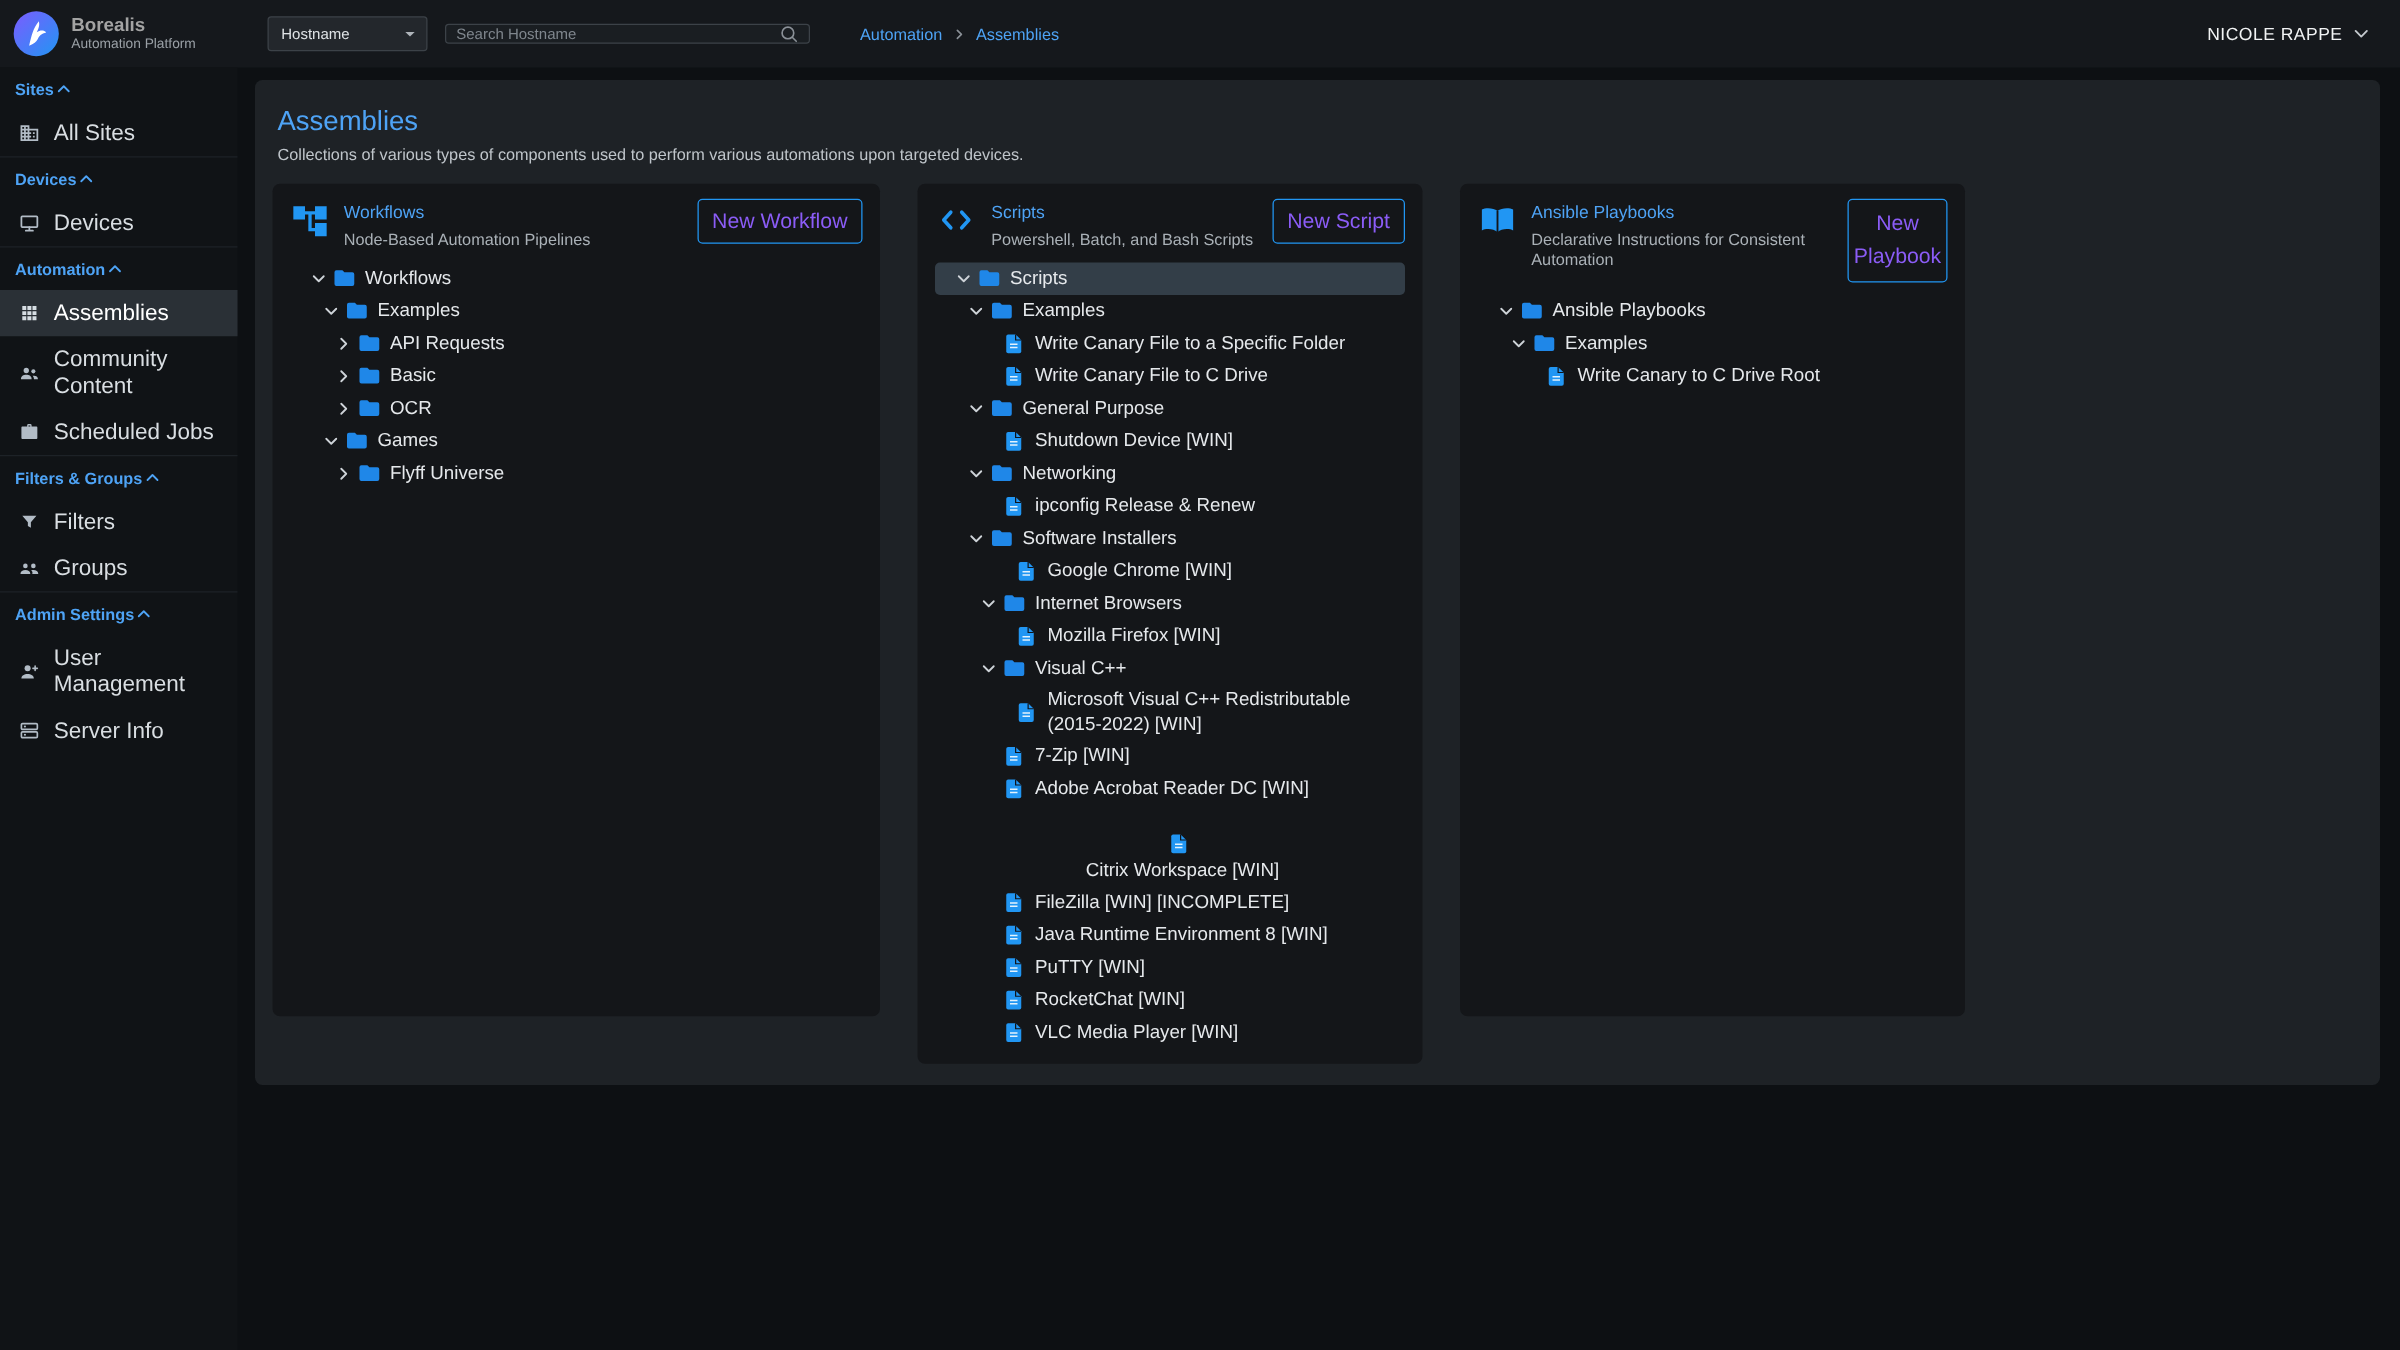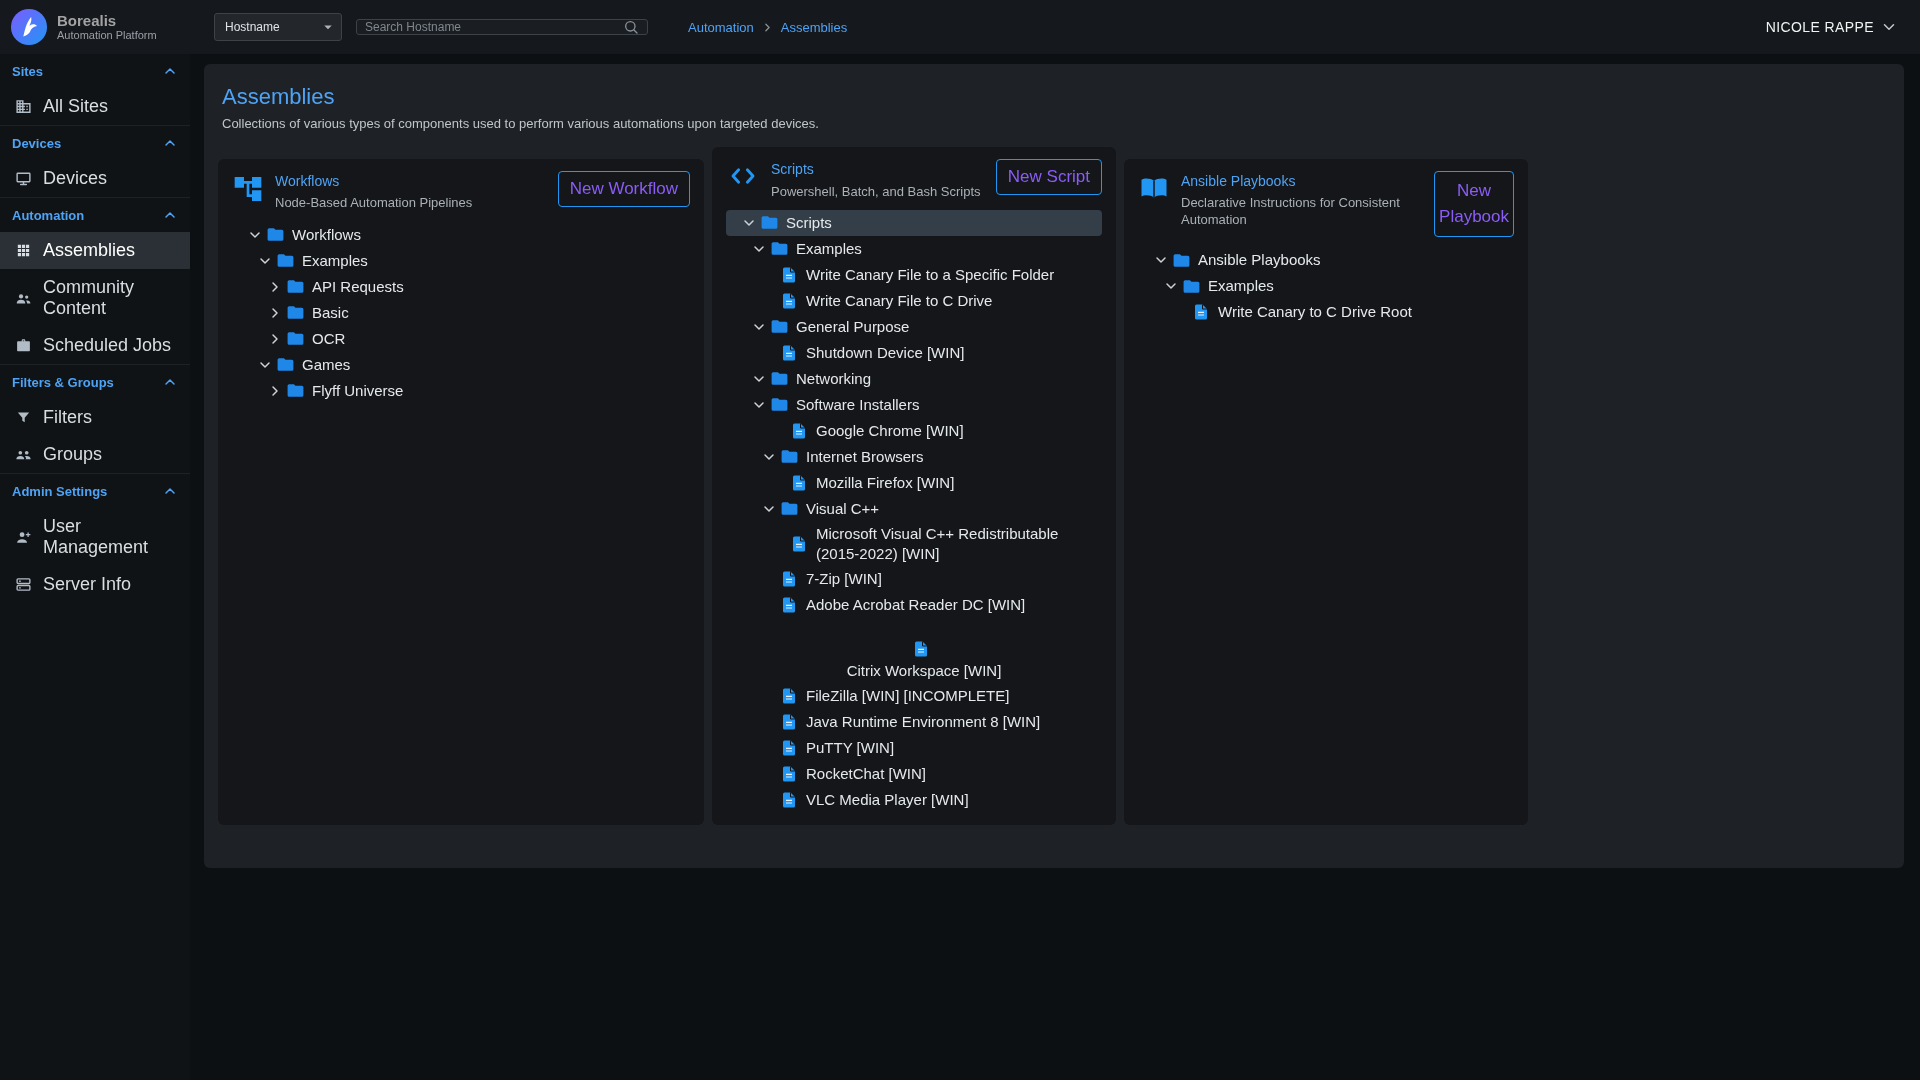--- a/index.html
+++ b/index.html
@@ -36,35 +36,35 @@
   .breadcrumb .icon { color:#8a9097; }
   .user-menu { margin-left:auto; display:flex; align-items:center; gap:6px; padding-right:22px;
     font-size:14px; letter-spacing:.4px; color:#f1f3f4; cursor:pointer; }
   .user-menu .icon { color:#c4c9ce; }
 
   
   .layout { flex:1; display:flex; min-height:0; }
   .sidebar { width:190px; flex:0 0 190px; background:#101316; padding-bottom:6px; }
   .nav-section { border-top:1px solid #1d2227; }
   .nav-section:first-child { border-top:none; }
-  .nav-section-header { display:flex; align-items:center; justify-content:space-between;
+  .nav-section-header { display:flex; align-items:center; 
     padding:9px 12px 9px 12px; color:#4ea3f5; font-size:13px; font-weight:700; cursor:pointer; }
   .nav-section-header .icon { color:#4ea3f5; }
   .nav-item { display:flex; align-items:center; gap:11px; padding:8px 12px 8px 15px;
     font-size:18px; color:#d9dee2; cursor:pointer; }
   .nav-item .icon { color:#b2bcc6; width:17px; }
   .nav-item.selected { background:#2a3036; color:#ffffff; }
   .nav-item.selected .icon { color:#d6dde3; }
 
   .main { flex:1; padding:10px 16px 0 14px; }
   .panel { background:#1e2226; border-radius:6px; padding:14px 14px 0; height:804px; }
   .page-title { color:#4ea3f5; font-size:22px; font-weight:400; margin:6px 0 6px 4px; }
   .page-subtitle { color:#bfc5ca; font-size:13px; margin:0 0 16px 4px; }
 
-  .cards-row { display:flex; gap:8px; align-items:flex-end; }
+  .cards-row { display:flex; gap:30px; align-items:flex-start; }
   .card { background:#141619; border-radius:6px; padding:12px 14px; min-height:666px; }
   .card-0 { width:486px; flex:0 0 486px; }
   .card-1 { width:404px; flex:0 0 404px; }
   .card-2 { width:404px; flex:0 0 404px; }
 
   .card-header { display:flex; align-items:flex-start; gap:11px; margin-bottom:10px; }
   .card-icon { color:#2196f3; margin-top:2px; }
   .card-titles { line-height:1.25; }
   .card-title { color:#4ea3f5; font-size:14px; margin-top:2px; }
   .card-subtitle { color:#aab1b7; font-size:13px; margin-top:5px; max-width:250px; }
@@ -489,20 +489,31 @@
                     <path d="M6 9l6 6 6-6" fill="none" stroke="currentColor" stroke-width="2.2" stroke-linecap="round" stroke-linejoin="round"></path>
                   </svg>
                 </span>
                 <span class="icon tree-ic folder">
                   <svg viewBox="0 0 24 24" width="19" height="19">
                     <path d="M10 4l2 2h8a2 2 0 0 1 2 2v10a2 2 0 0 1-2 2H4a2 2 0 0 1-2-2V6a2 2 0 0 1 2-2h6z" fill="currentColor"></path>
                   </svg>
                 </span>
                 <span class="tree-label">Networking</span>
               </div>
+              <div class="tree-row" style="padding-left: 32px;">
+                <span class="icon spacer"></span>
+                <span class="icon tree-ic file">
+                  <svg viewBox="0 0 24 24" width="18" height="18">
+                    <path d="M14 2H6a2 2 0 0 0-2 2v16a2 2 0 0 0 2 2h12a2 2 0 0 0 2-2V8z" fill="currentColor"></path>
+                    <path d="M8 12.5h8M8 16h8" stroke="#e3f2fd" stroke-width="1.5"></path>
+                    <path d="M14 2v6h6" fill="none" stroke="#10141a" stroke-width="1.3"></path>
+                  </svg>
+                </span>
+                <span class="tree-label">ipconfig Release &amp; Renew</span>
+              </div>
               <div class="tree-row" style="padding-left: 22px;">
                 <span class="icon expander">
                   <svg viewBox="0 0 24 24" width="16" height="16">
                     <path d="M6 9l6 6 6-6" fill="none" stroke="currentColor" stroke-width="2.2" stroke-linecap="round" stroke-linejoin="round"></path>
                   </svg>
                 </span>
                 <span class="icon tree-ic folder">
                   <svg viewBox="0 0 24 24" width="19" height="19">
                     <path d="M10 4l2 2h8a2 2 0 0 1 2 2v10a2 2 0 0 1-2 2H4a2 2 0 0 1-2-2V6a2 2 0 0 1 2-2h6z" fill="currentColor"></path>
                   </svg>

